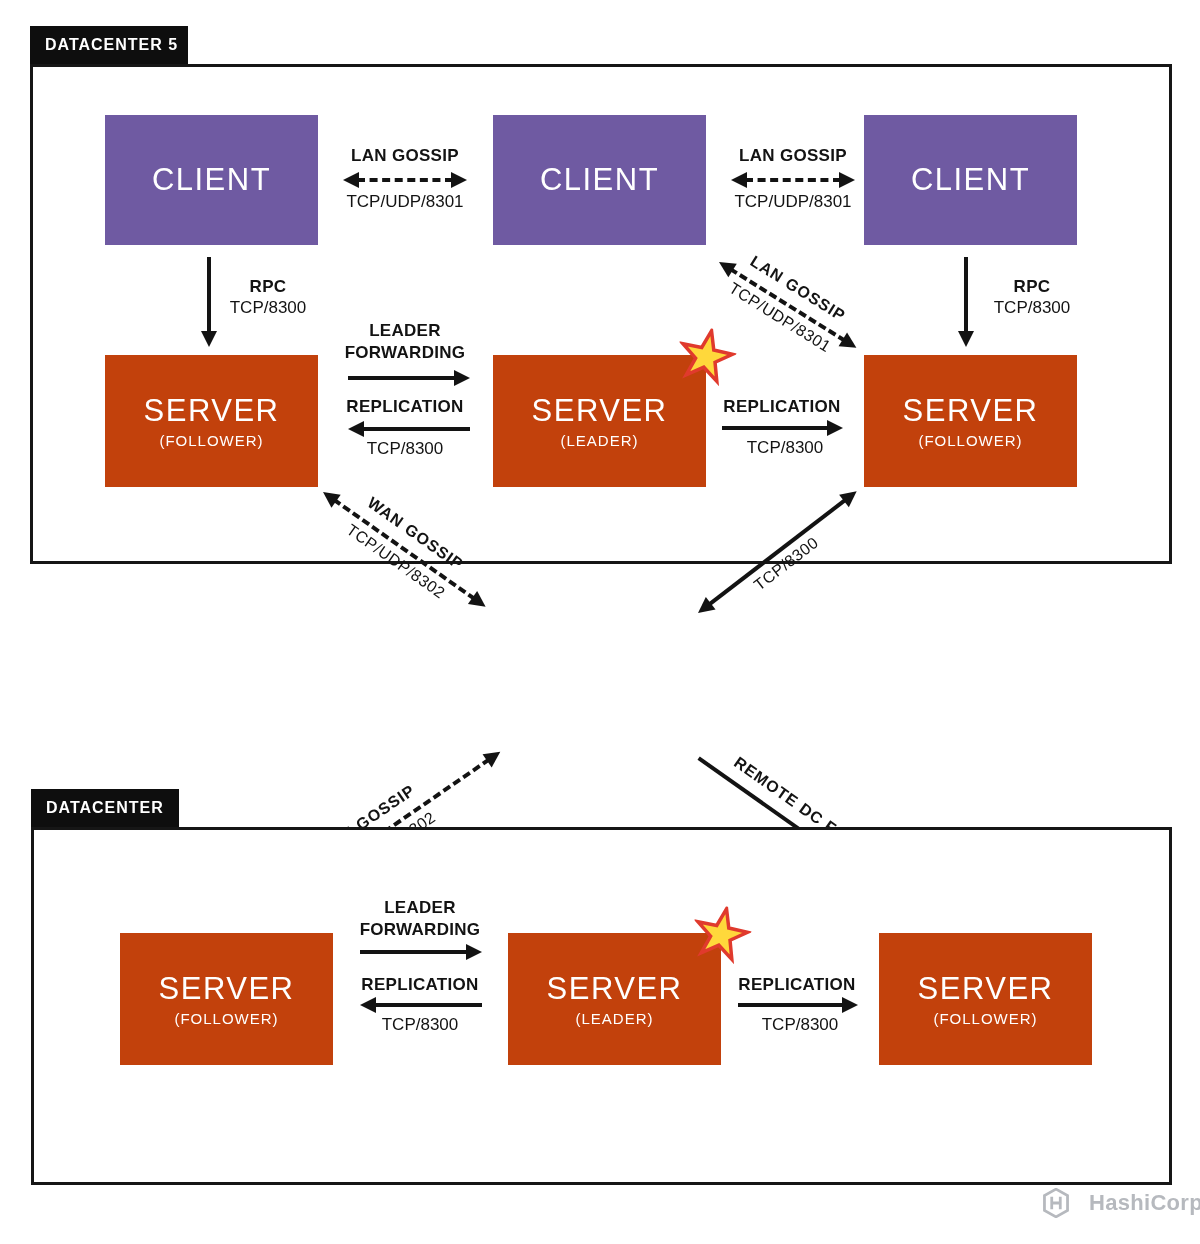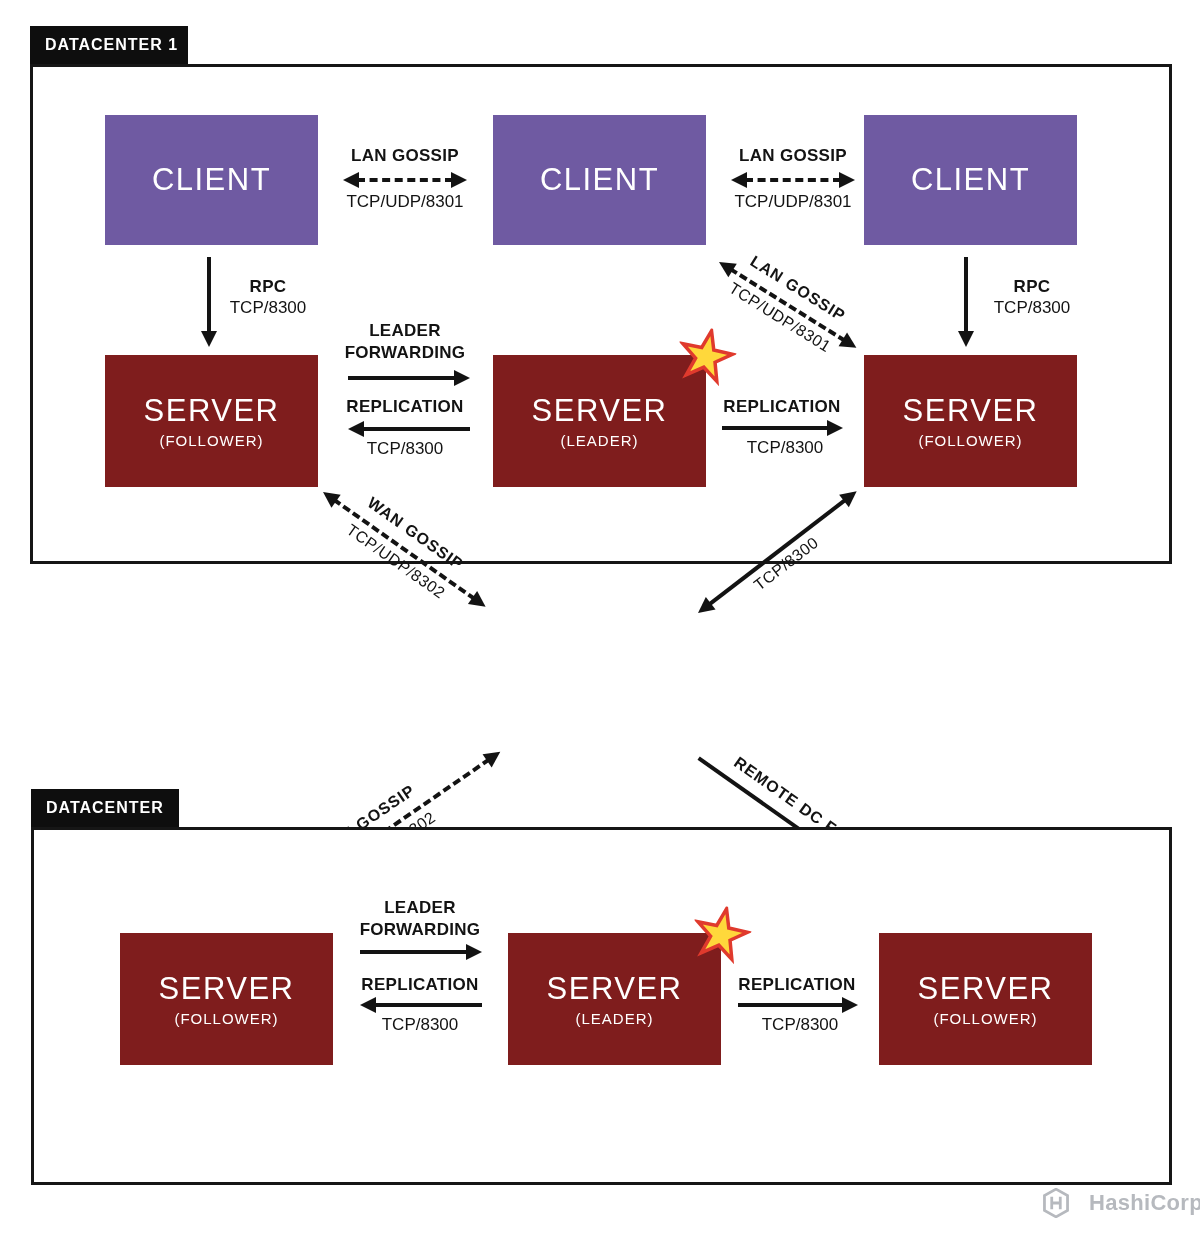--- a/index.html
+++ b/index.html
@@ -7,21 +7,21 @@
         font-family:"Liberation Sans", sans-serif;color:#131313;overflow:hidden;}
 
   
   .dc-box{position:absolute;border:3px solid #161616;background:#fff;}
   .dc-tab{position:absolute;background:#0e0e0e;color:#fff;font-size:16px;font-weight:bold;
           letter-spacing:1px;line-height:38px;padding-left:15px;box-sizing:border-box;}
 
   
   .node{position:absolute;display:flex;flex-direction:column;align-items:center;justify-content:center;color:#fff;}
   .client{background:#6F5AA2;}
-  .server{background:#7f1d1d;align-items:center;}
+  .server{background:#c2410c;align-items:center;}
   .node-title{font-size:31px;letter-spacing:1.5px;}
   .node-role{font-size:15px;letter-spacing:1px;margin-top:3px;}
 
   
   .lbl{position:absolute;text-align:center;font-weight:bold;font-size:17px;letter-spacing:.3px;color:#131313;}
   .prt{position:absolute;text-align:center;font-size:17px;color:#131313;}
 
   
   .h-arrow{position:absolute;height:16px;}
   .h-arrow .shaft{position:absolute;top:6px;left:0;right:0;height:4px;background:#131313;}
@@ -65,21 +65,21 @@
   
   .brand{position:absolute;left:1042px;top:1188px;display:flex;align-items:center;gap:19px;color:#b6b9be;}
   .brand-text{font-size:22px;font-weight:bold;letter-spacing:.3px;}
 </style>
 </head>
 <body>
 
 <div class="page">
 
   <div class="dc-tab" style="left:30px;top:26px;width:158px;height:38px;">
-    <span>DATACENTER 1</span>
+    <span>DATACENTER 5</span>
   </div>
   <div class="dc-box" style="left:30px;top:64px;width:1136px;height:494px;"></div>
 
   <div class="node client" style="left:105px;top:115px;width:213px;height:130px;">
     <div class="node-title">CLIENT</div>
   </div>
   <div class="node client" style="left:493px;top:115px;width:213px;height:130px;">
     <div class="node-title">CLIENT</div>
   </div>
   <div class="node client" style="left:864px;top:115px;width:213px;height:130px;">

